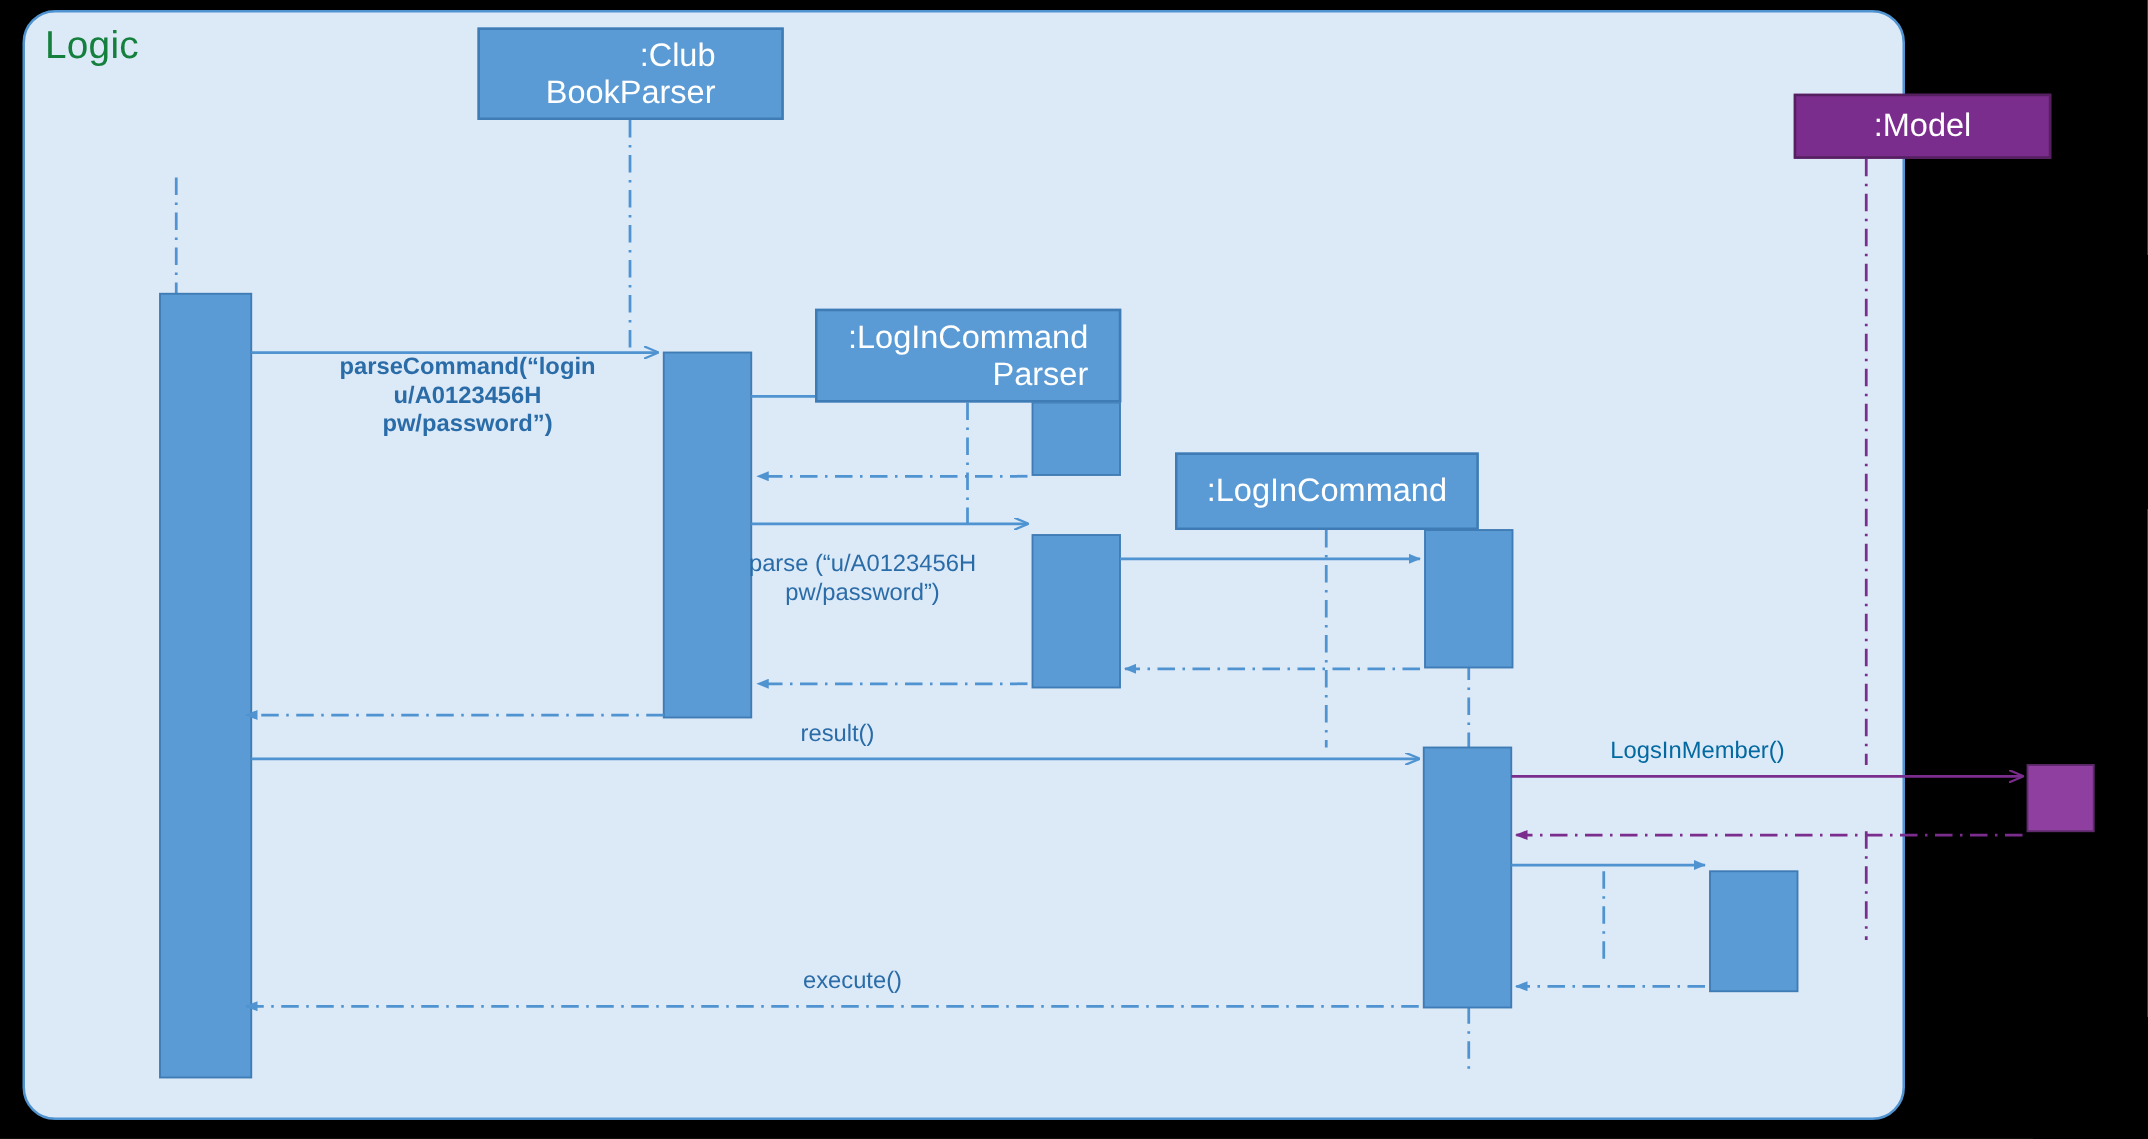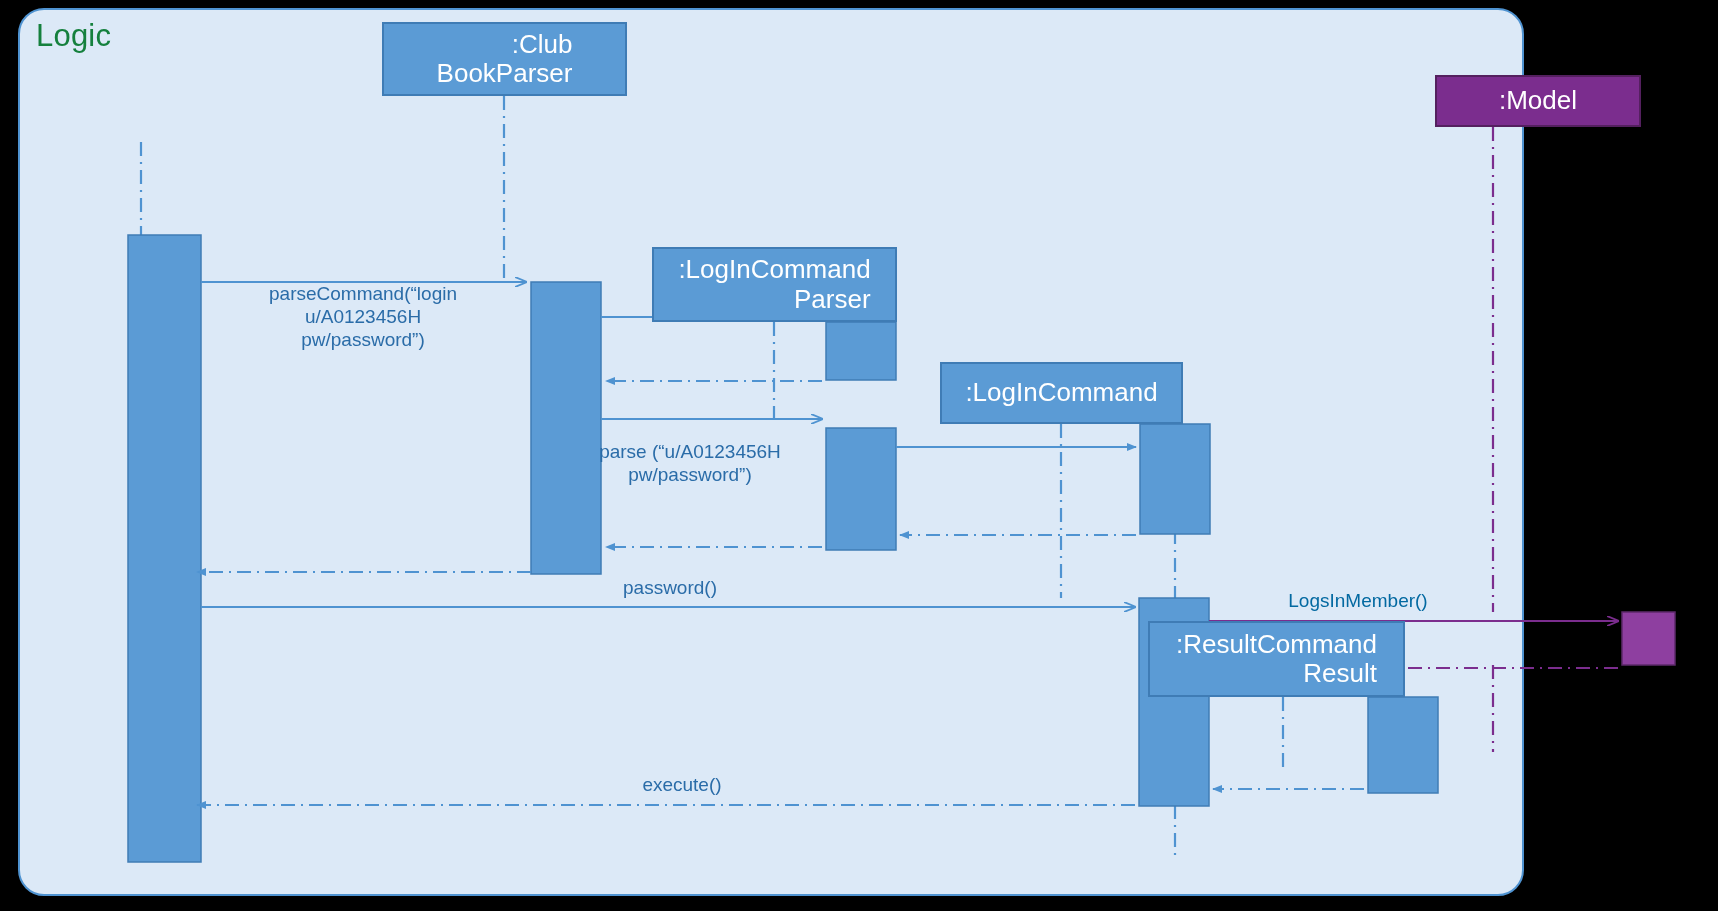--- a/index.html
+++ b/index.html
@@ -165,35 +165,31 @@
 
   <div class="lifeline-box box-blue" style="left:652px; top:247px; width:245px; height:75px;">
     <span style="white-space:pre-line;">:LogInCommand
 Parser</span>
   </div>
 
   <div class="lifeline-box box-blue" style="left:940px; top:362px; width:243px; height:62px;">
     <span>:LogInCommand</span>
   </div>
 
-  <div class="lifeline-box box-blue" style="left:1148px; top:621px; width:257px; height:76px;">
-    <span style="white-space:pre-line;">:ResultCommand
-Result</span>
-  </div>
 
   <div class="lifeline-box box-purple" style="left:1435px; top:75px; width:206px; height:52px;">
     <span>:Model</span>
   </div>
 
-  <div class="msg-label" style="left:227px; top:282px; width:272px;">parseCommand(“login
+  <div class="msg-label" style="left:238px; top:282px; width:272px;font-weight:bold;">parseCommand(“login
 u/A0123456H
 pw/password”)</div>
 
   <div class="msg-label" style="left:570px; top:440px; width:240px;">parse (“u/A0123456H
 pw/password”)</div>
 
-  <div class="msg-label" style="left:610px; top:576px; width:120px;">password()</div>
+  <div class="msg-label" style="left:610px; top:576px; width:120px;">result()</div>
 
   <div class="msg-label purple" style="left:1258px; top:589px; width:200px;">LogsInMember()</div>
 
   <div class="msg-label" style="left:622px; top:773px; width:120px;">execute()</div>
 
 </div>
 
 </body></html>

